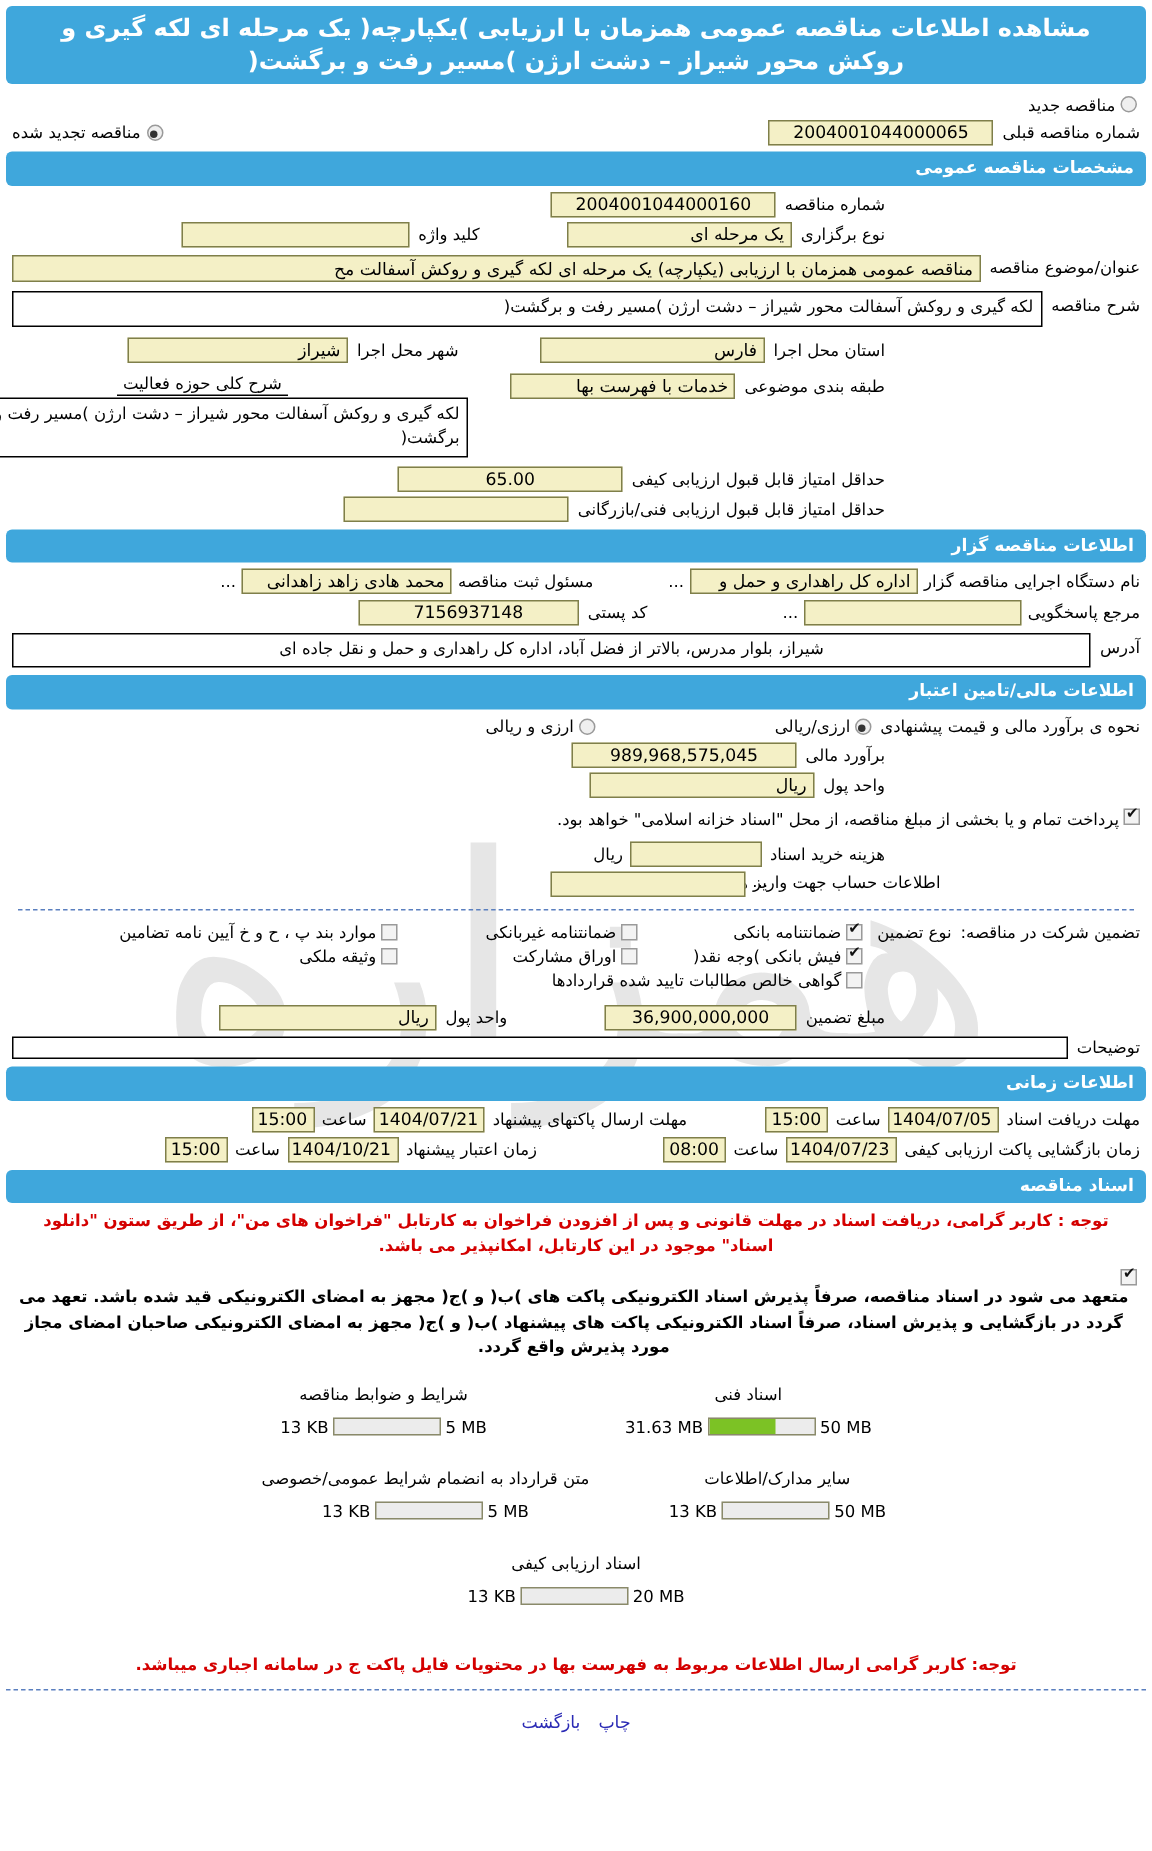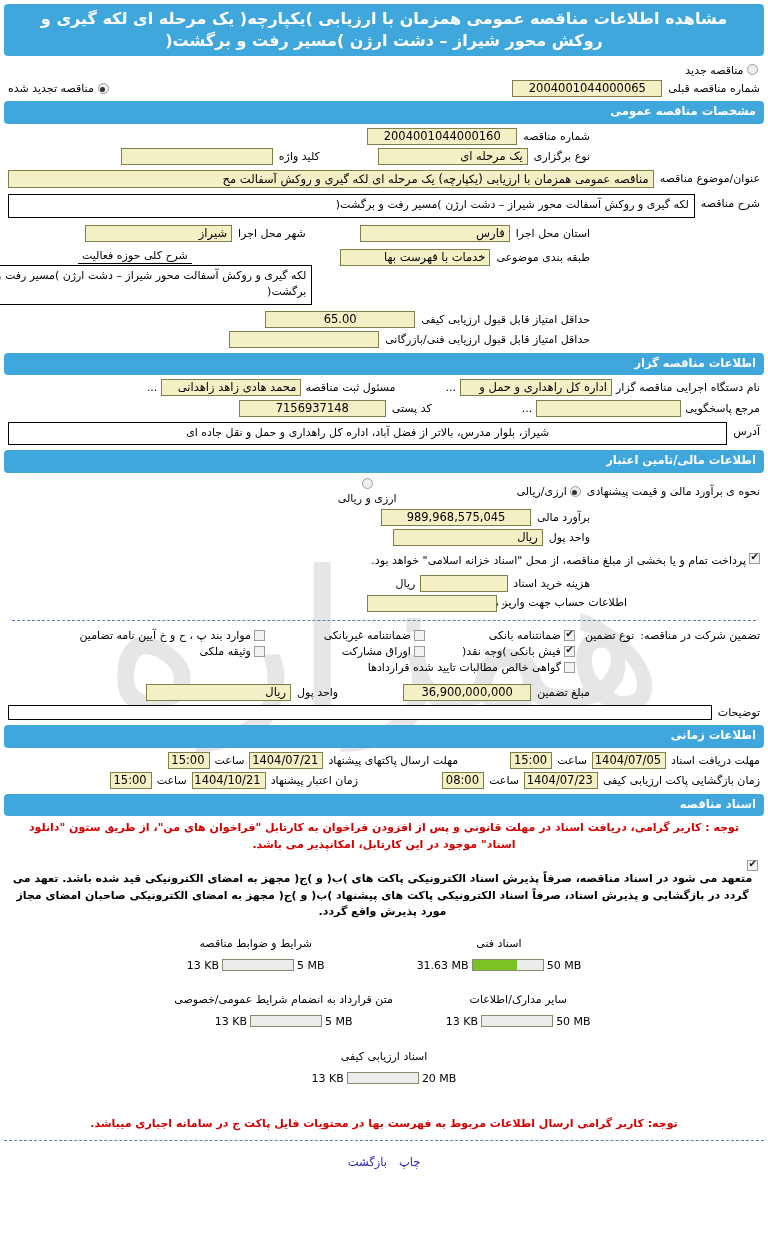--- a/index.html
+++ b/index.html
@@ -277,21 +277,21 @@
 
   <div class="sec-bar">اطلاعات مالی/تامین اعتبار</div>
 
   <div style="padding:0 8px;">
     <div class="row" style="margin-top:5px;">
       <span class="lbl">نحوه ی برآورد مالی و قیمت پیشنهادی</span>
       <span style="margin-right:6px; display:inline-flex; align-items:center; gap:3px;">
         <span class="radio on"></span>
         <span class="lbl">ارزی/ریالی</span>
       </span>
-      <span style="margin-right:120px; display:inline-flex; align-items:center; gap:3px;flex-direction:column;">
+      <span style="margin-right:120px; display:inline-flex; align-items:center; gap:3px;">
         <span class="radio"></span>
         <span class="lbl">ارزی و ریالی</span>
       </span>
     </div>
 
     <div class="row" style="margin-top:4px;">
       <div style="display:flex; align-items:center; gap:6px; margin-right:170px;">
         <span class="lbl">برآورد مالی</span>
         <span class="fld num" style="width:150px;">989,968,575,045</span>
       </div>

